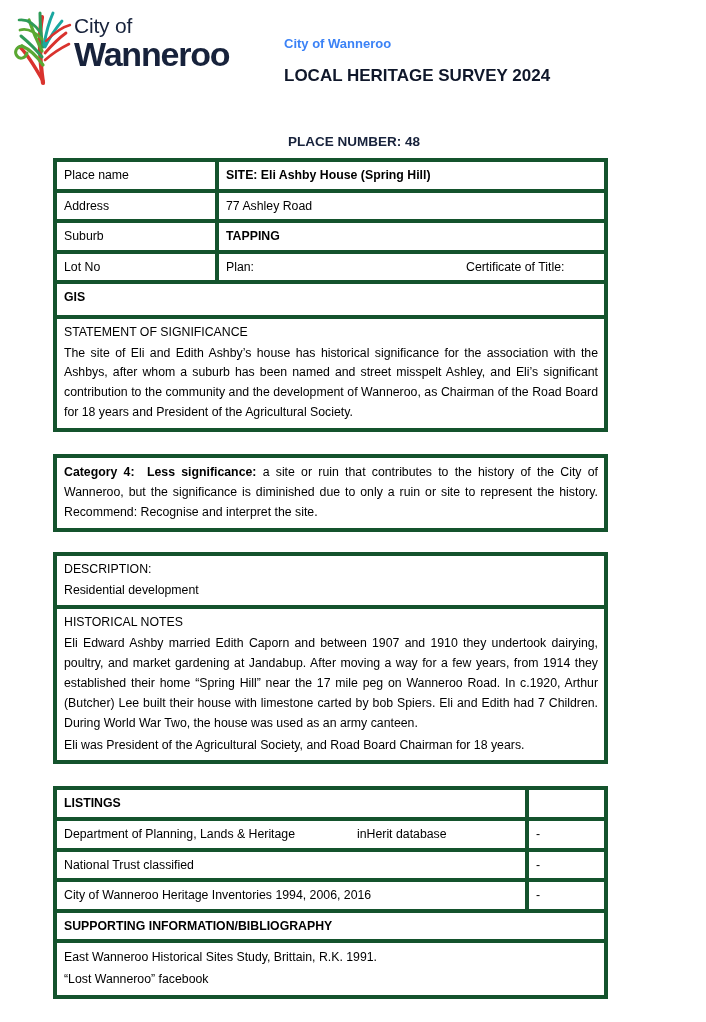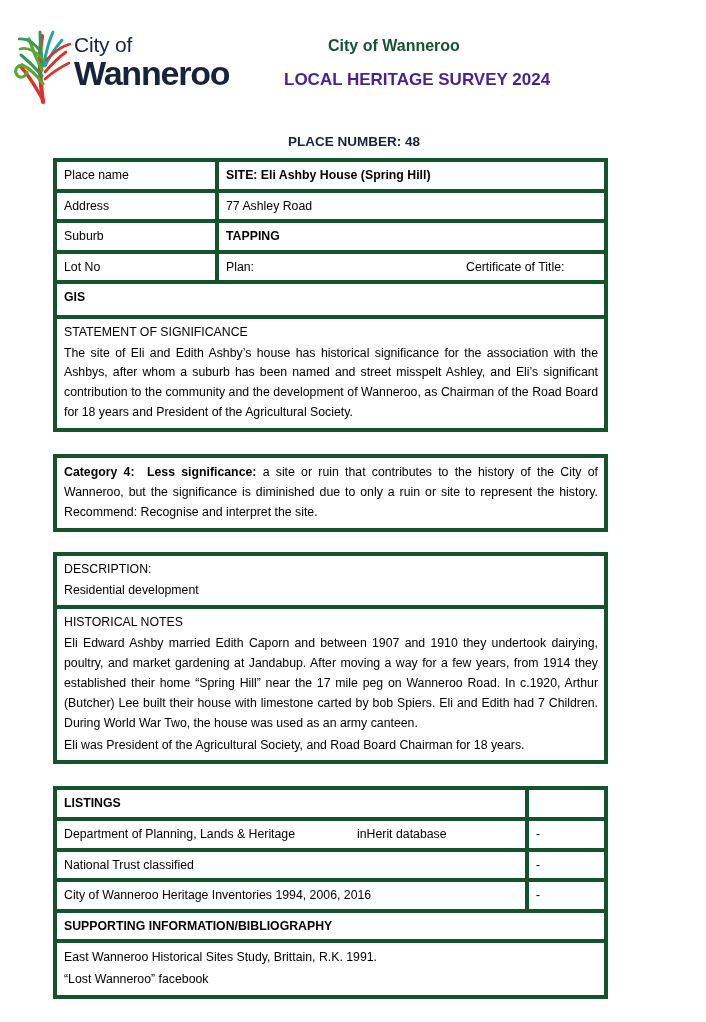--- a/index.html
+++ b/index.html
@@ -17,21 +17,21 @@
   }
 
   
   .header {
     position: relative;
     height: 118px;
   }
   .logo-block {
     position: absolute;
     left: 12px;
-    top: 22px;
+    top: 3px;
     width: 240px;
     height: 84px;
   }
   .logo-mark {
     position: absolute;
     left: 0;
     top: 0;
     width: 72px;
     height: 84px;
   }
@@ -52,29 +52,28 @@
     font-weight: bold;
     letter-spacing: -1.2px;
     margin-top: 1px;
   }
   .header-titles {
     position: absolute;
     left: 284px;
     top: 36px;
   }
   .header-title-1 {
-    color: #14532d;
-    font-size: 16px;
+    color: #3b82f6;
+    font-size: 13px;
     font-weight: bold;
     line-height: 1.25;
     margin-bottom: 13px;
-    margin-left: 44px;
   }
   .header-title-2 {
-    color: #4c1d95;
+    color: #0f172a;
     font-size: 17px;
     font-weight: bold;
     line-height: 1.25;
   }
 
   
   .place-number {
     text-align: center;
     color: #17223b;
     font-size: 13.5px;

